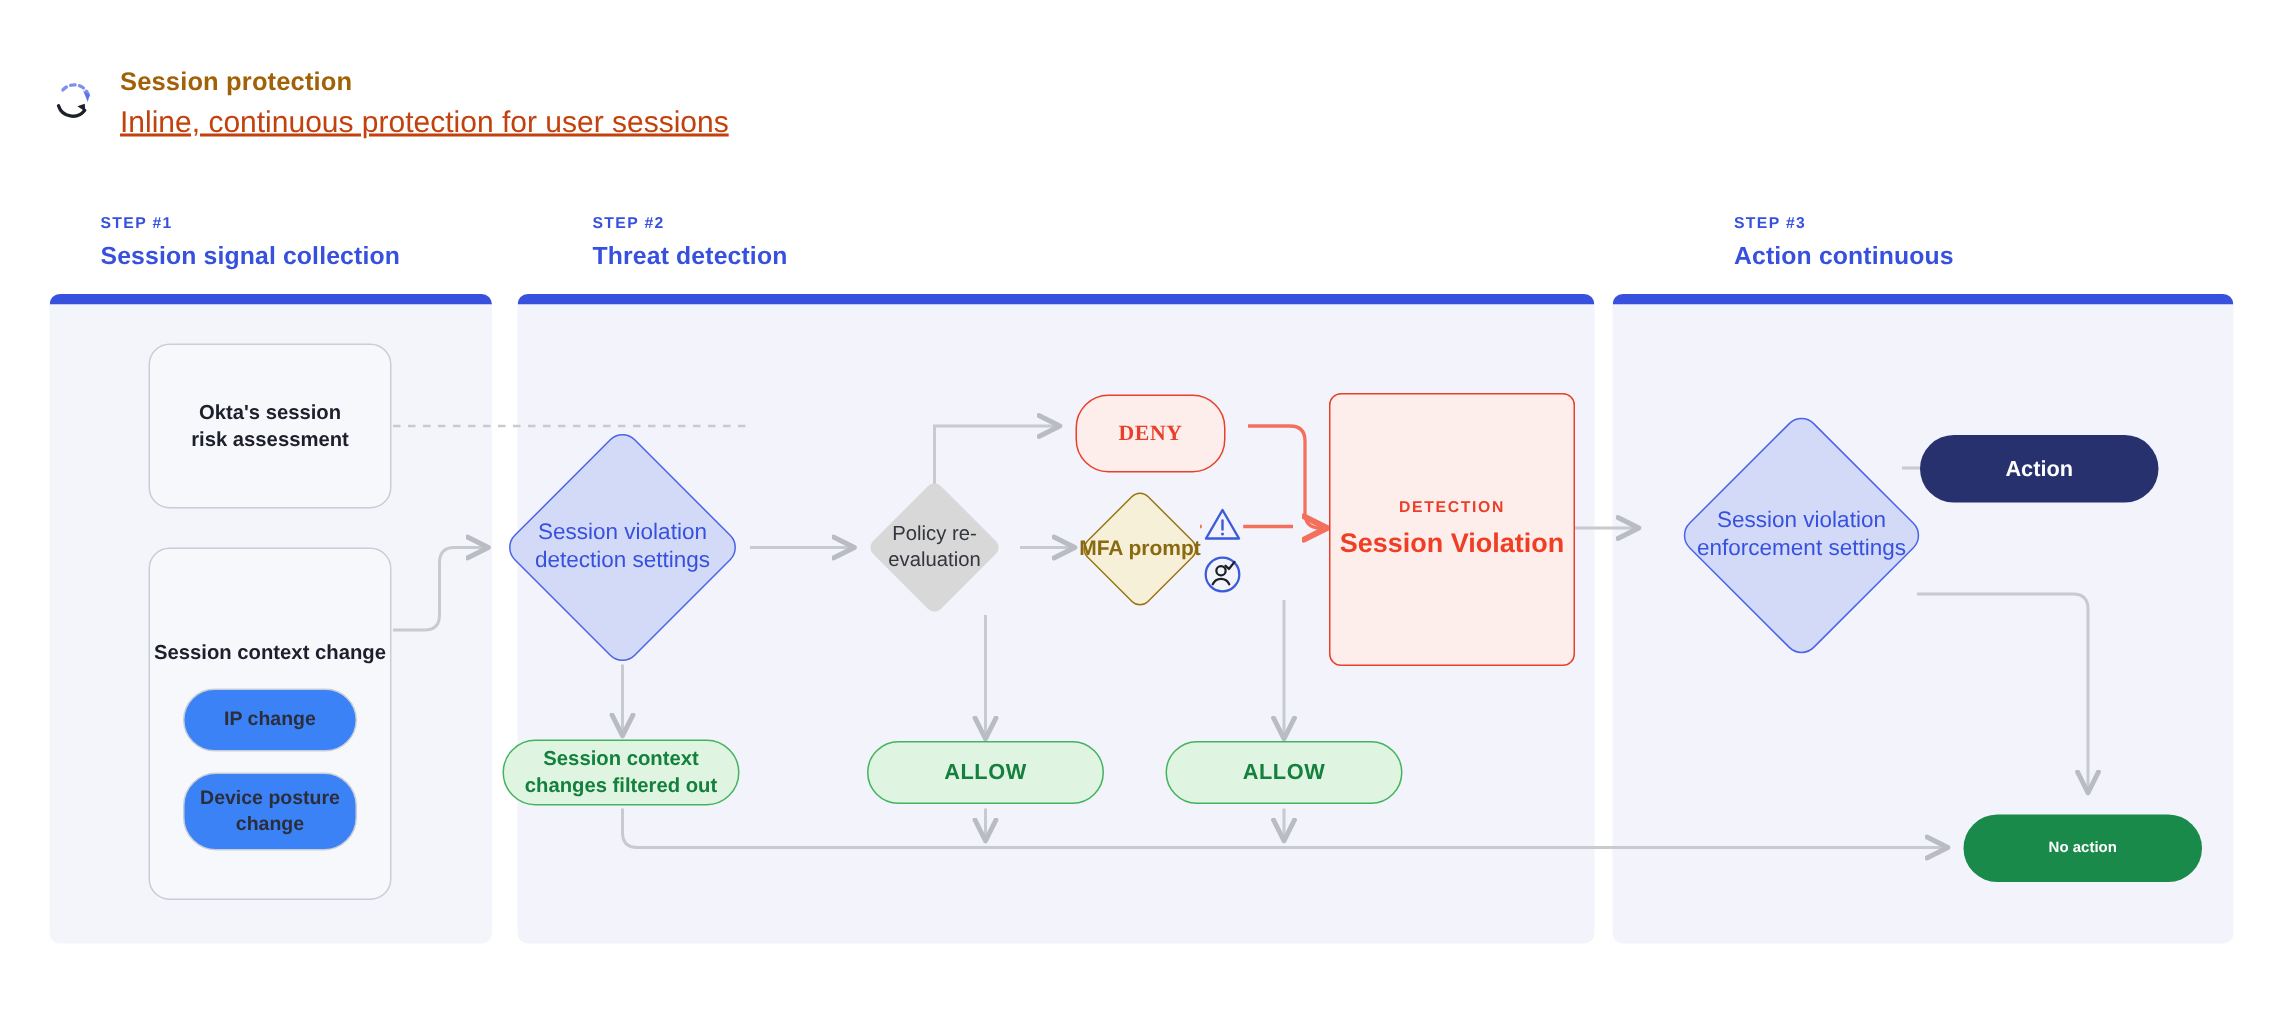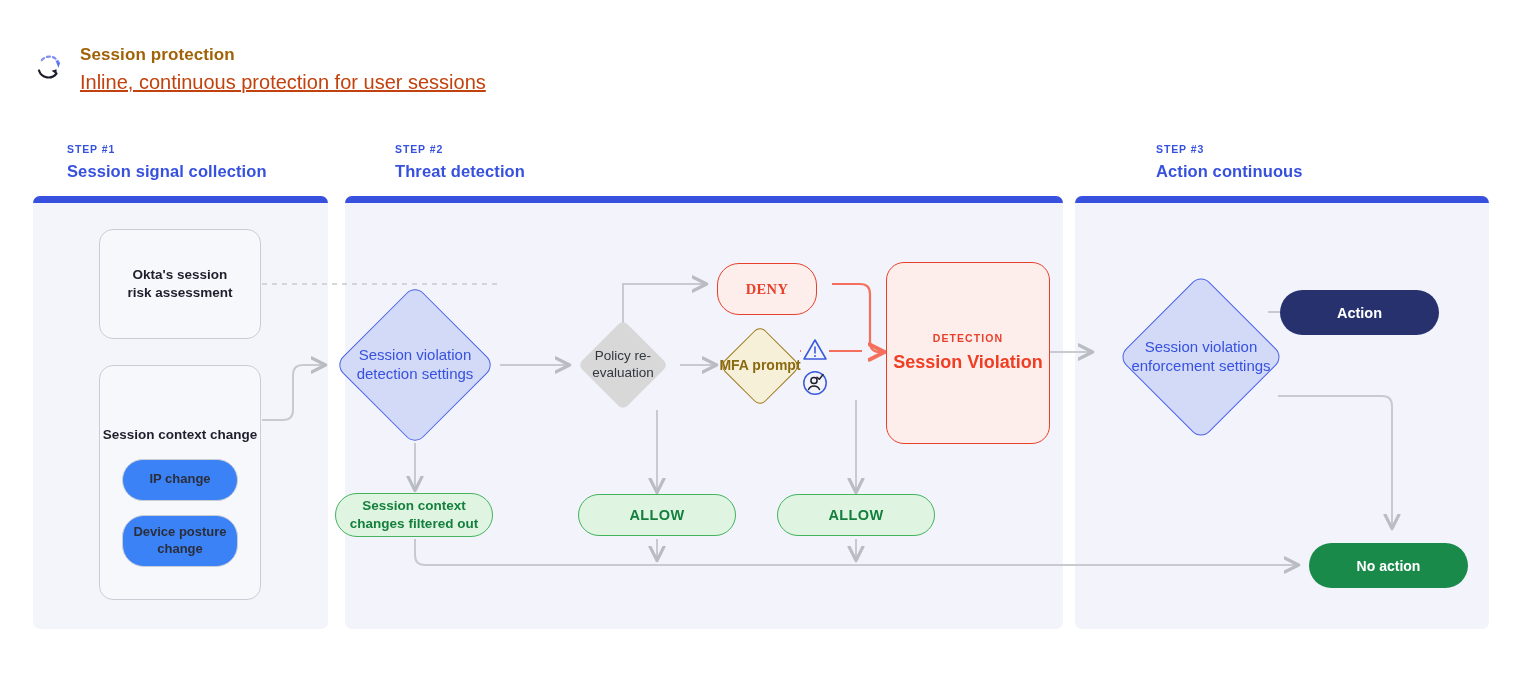--- a/index.html
+++ b/index.html
@@ -73,36 +73,36 @@
   }
   .pill-allow {
     background: #dff5e1; border: 1.4px solid #43b35e; border-radius: 22px;
     color: #15803d; font-size: 14.5px; font-weight: bold; letter-spacing: .4px;
   }
   .pill-filtered {
     background: #dff5e1; border: 1.4px solid #43b35e; border-radius: 22px;
     color: #15803d; font-size: 13.5px; font-weight: bold; line-height: 1.3;
   }
   .box-detection {
-    background: #fdeeec; border: 1.8px solid #e8402a; border-radius: 18px;
+    background: #fdeeec; border: 1.8px solid #e8402a; border-radius: 8px;
     flex-direction: column; gap: 8px;
   }
   .detect-kicker {
     font-size: 10.5px; font-weight: bold; color: #e8402a; letter-spacing: 1.1px;
     text-transform: uppercase;
   }
   .detect-title { font-size: 18px; font-weight: bold; color: #ef3e24; line-height: 1.2; }
 
   .pill-action {
     background: #26316e; border-radius: 24px; color: #ffffff;
     font-size: 14.5px; font-weight: bold;
   }
   .pill-noaction {
     background: #1a8a4a; border-radius: 24px; color: #ffffff;
-    font-size: 14px; font-weight: bold;
+    font-size: 10px; font-weight: bold;
   }
 
   .mini-icon { position: absolute; }
 
   svg.wires { position: absolute; left: 0; top: 0; width: 1522px; height: 677px; }
 </style>
 </head>
 <body>
 
 <div class="page">

